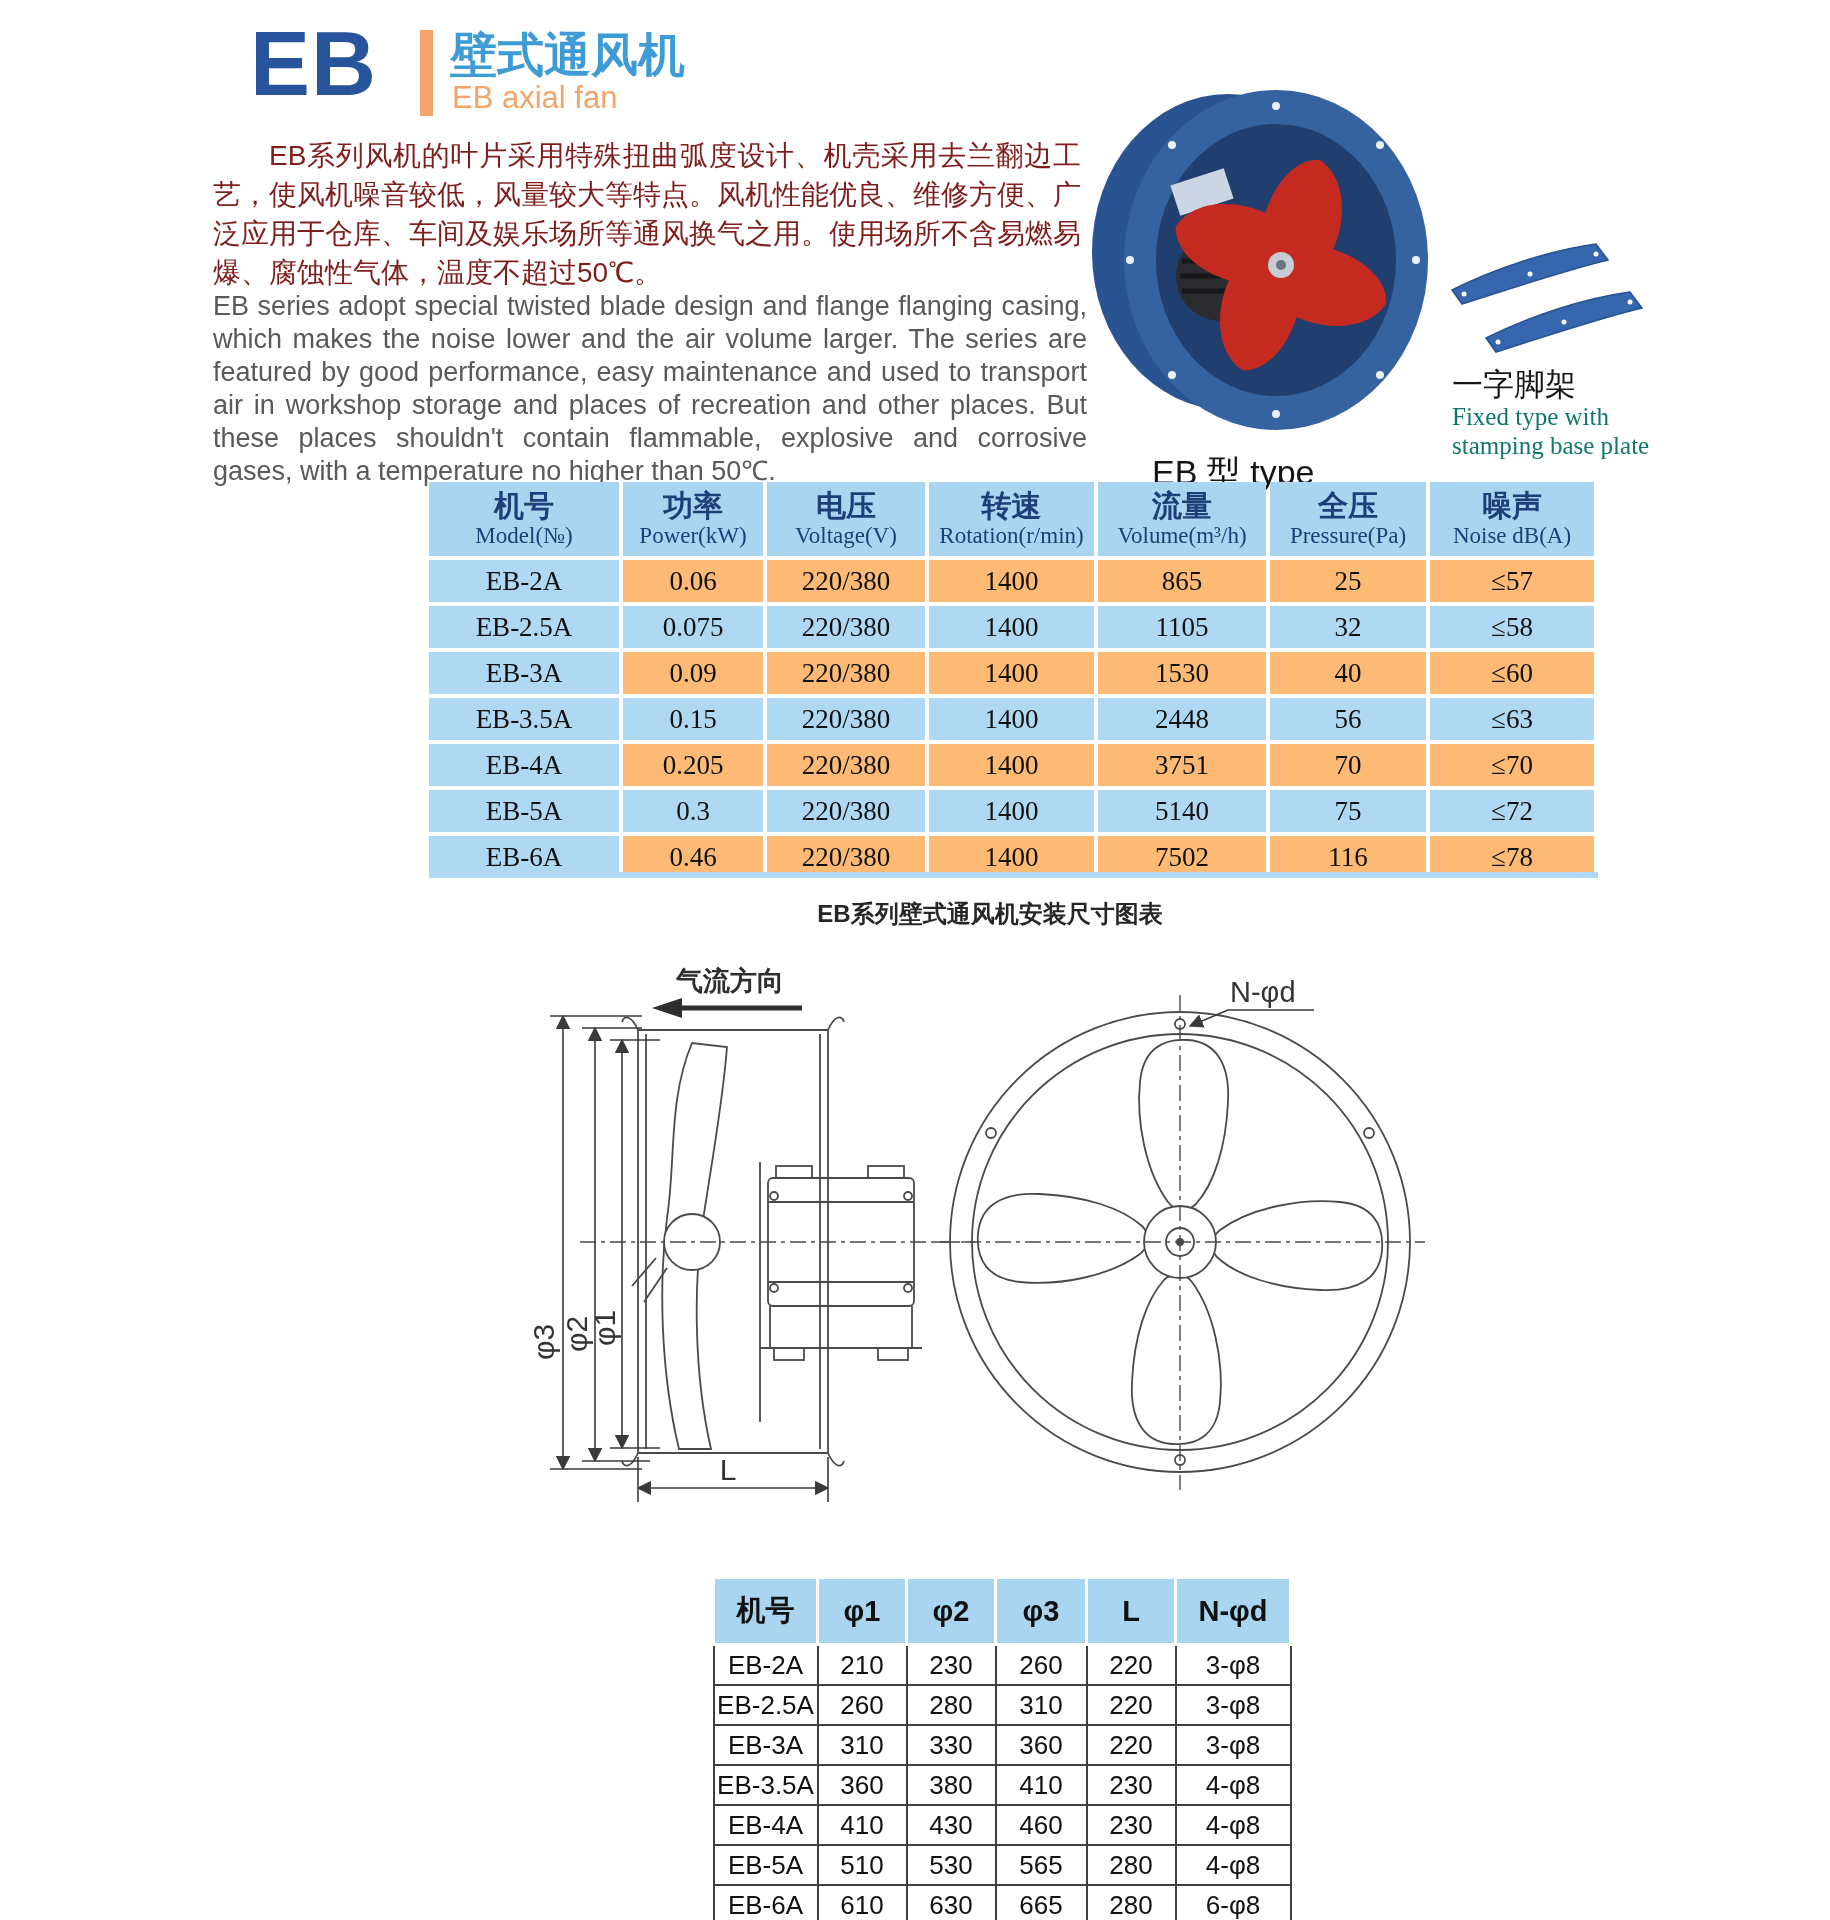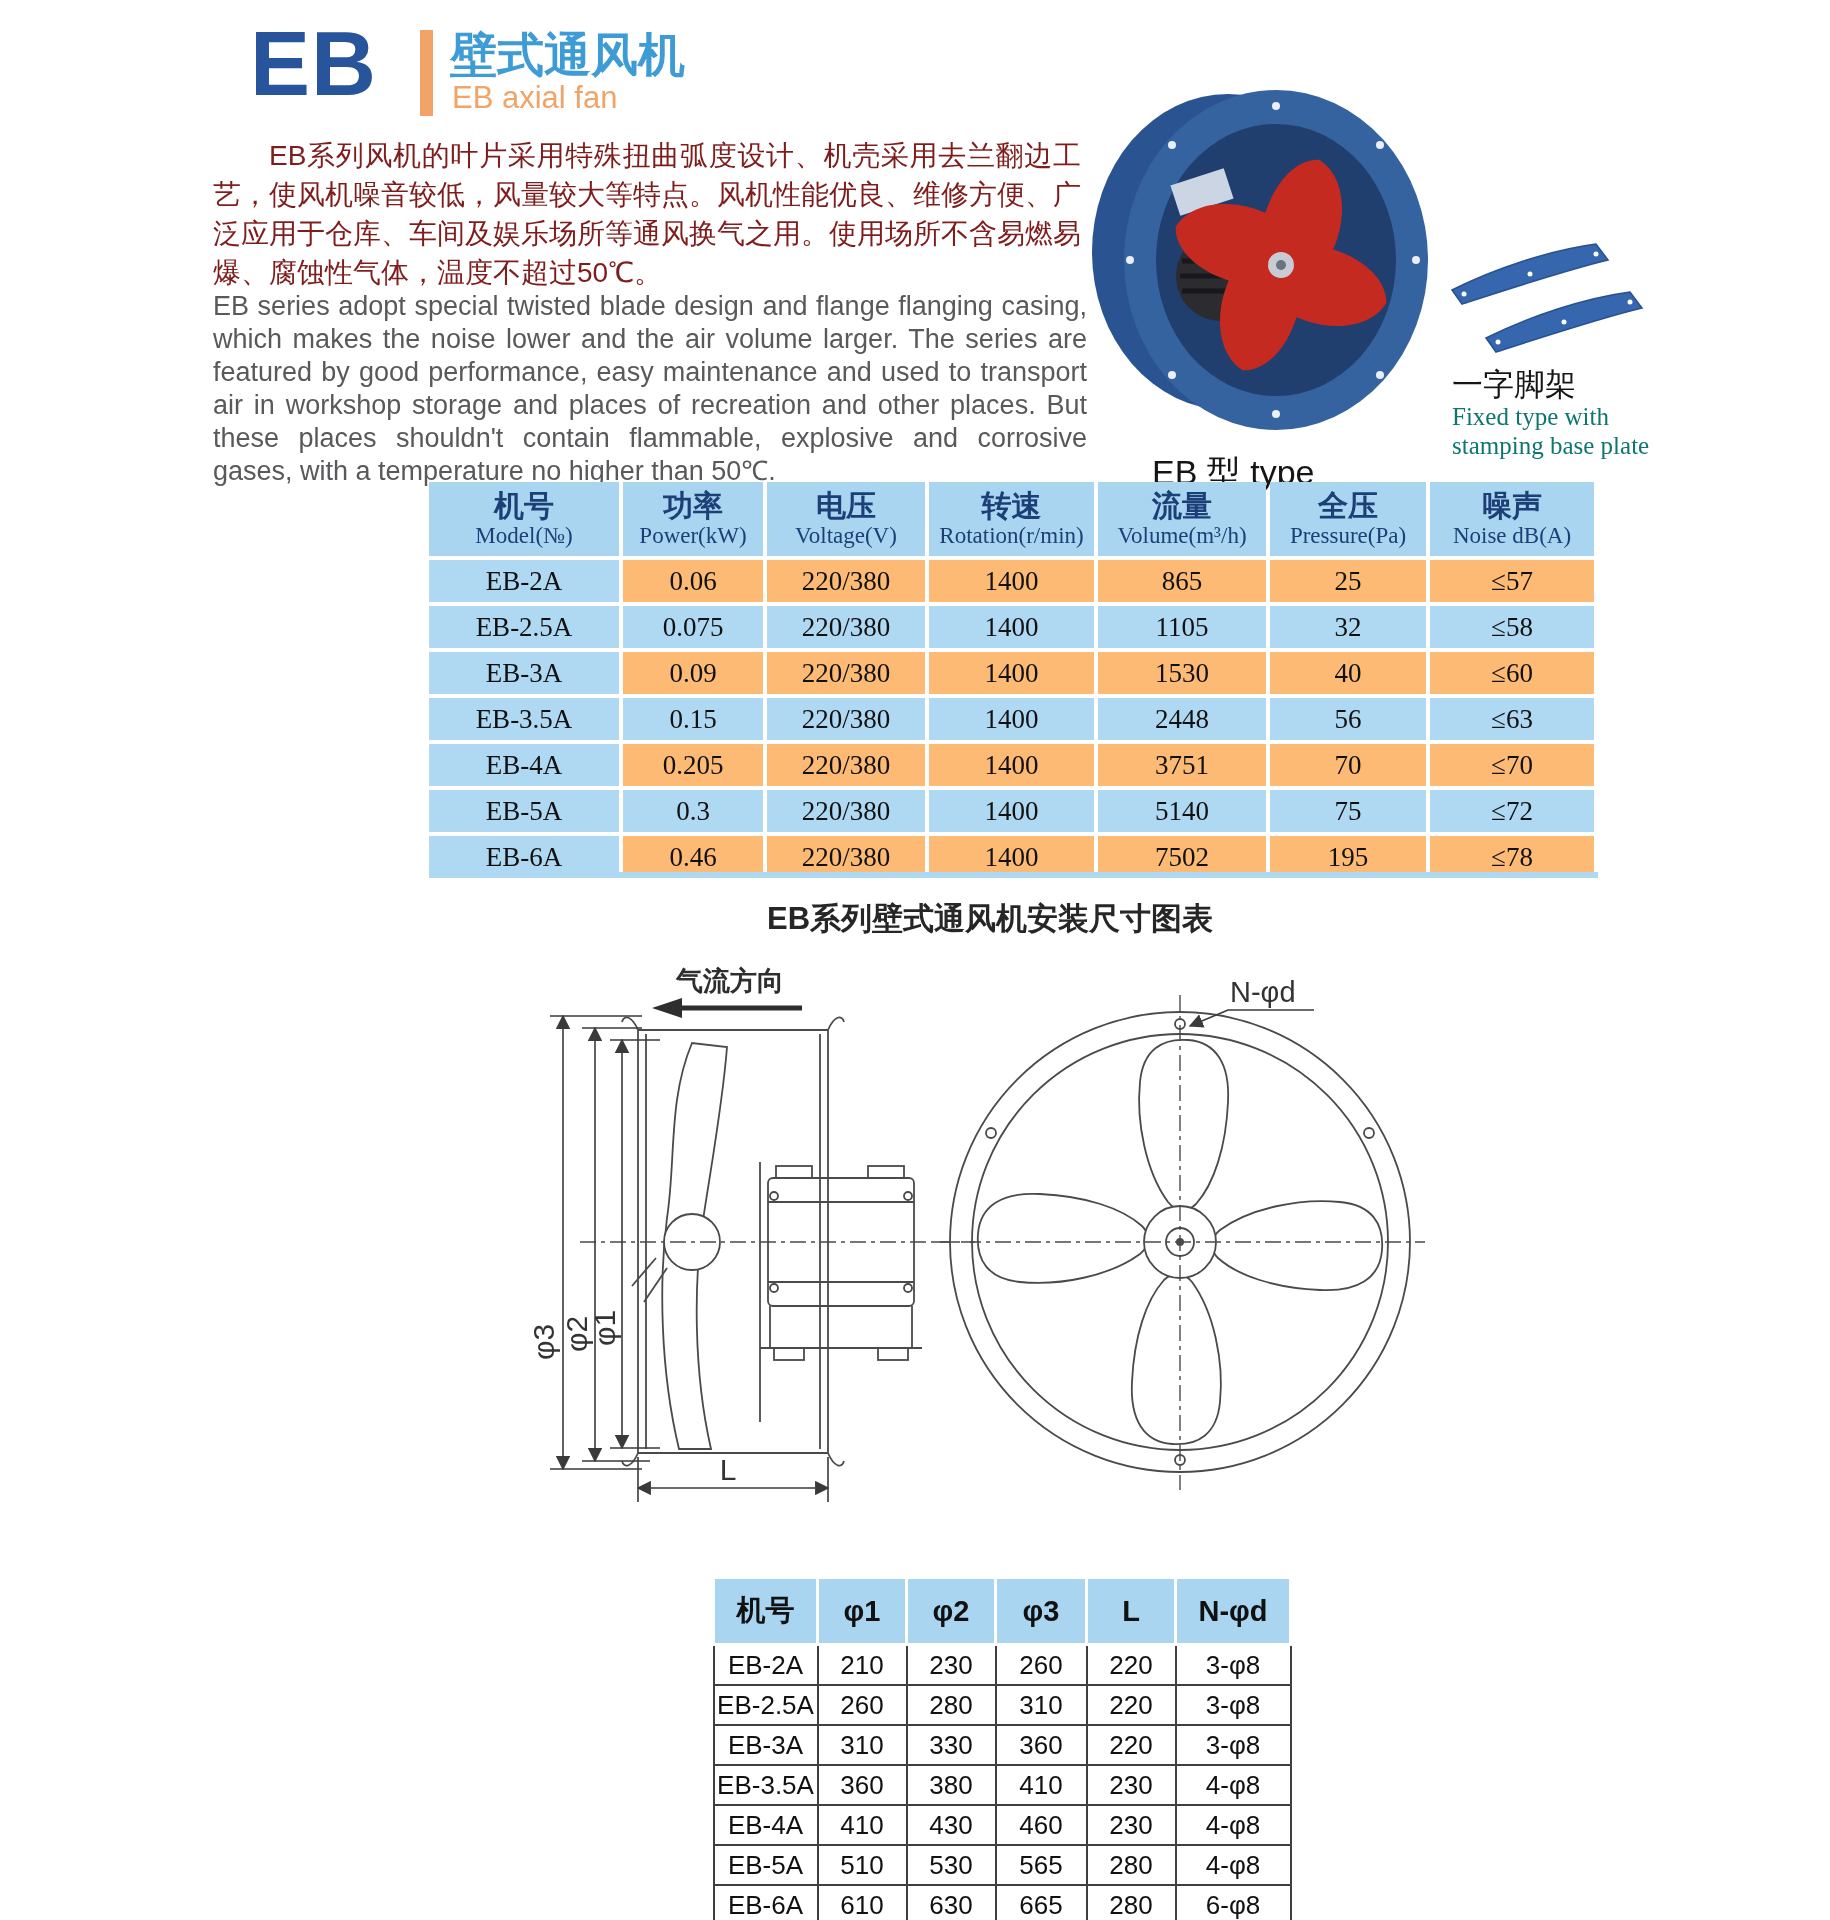--- a/index.html
+++ b/index.html
@@ -35,21 +35,21 @@
                   font-family:"Liberation Serif","DejaVu Serif",serif;}
   table.spec td{height:40px;text-align:center;font-size:27px;color:#111;
                 font-family:"Liberation Serif","DejaVu Serif",serif;}
   table.spec tr.even td{background:#AFD9F2;}
   table.spec tr.odd td{background:#fdba74;}
   table.spec tr.odd td.model{background:#AFD9F2;}
   .spec-strip{position:absolute;left:429px;top:872px;width:1169px;height:6px;background:#AFD9F2;}
 
   
   .install-title{position:absolute;left:520px;top:898px;width:940px;text-align:center;
-                 font-size:31px;font-weight:bold;color:#262626;}
+                 font-size:24px;font-weight:bold;color:#262626;}
   .drawings{position:absolute;left:430px;top:950px;}
 
   
   table.dim{position:absolute;left:712px;top:1576px;border-collapse:collapse;}
   table.dim th{background:#A9D5F0;border:3px solid #ffffff;font-size:29px;font-weight:bold;
                color:#111;height:64px;padding:0 6px;text-align:center;}
   table.dim td{border:2px solid #3f3f3f;height:36px;text-align:center;font-size:26px;color:#111;}
 
   svg text{font-family:"Liberation Sans",sans-serif;}
 </style>
@@ -210,21 +210,21 @@
           <td>5140</td>
           <td>75</td>
           <td>≤72</td>
       </tr>
       <tr class="odd">
         <td class="model">EB-6A</td>
           <td>0.46</td>
           <td>220/380</td>
           <td>1400</td>
           <td>7502</td>
-          <td>195</td>
+          <td>116</td>
           <td>≤78</td>
       </tr>
     </tbody>
   </table>
   <div class="spec-strip"></div>
 
   <div class="install-title">EB系列壁式通风机安装尺寸图表</div>
 
   <svg class="drawings" width="1030" height="600" viewBox="0 0 1030 600">
     <defs>

